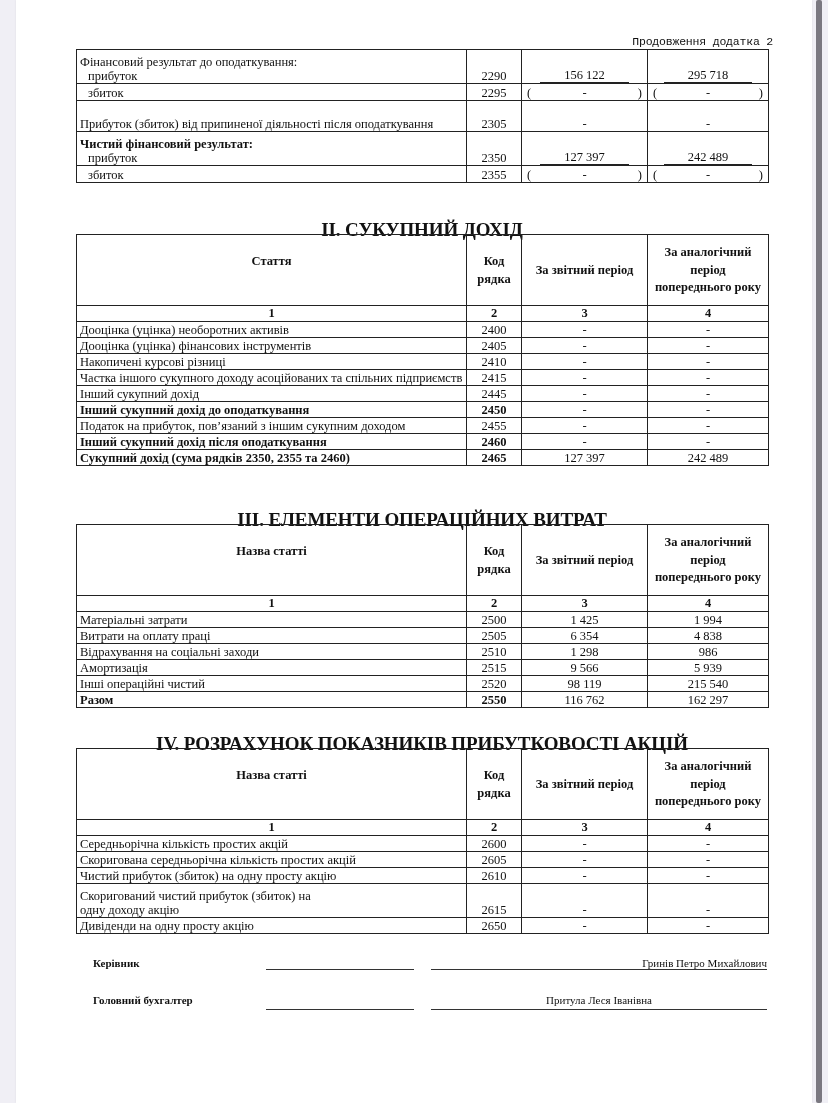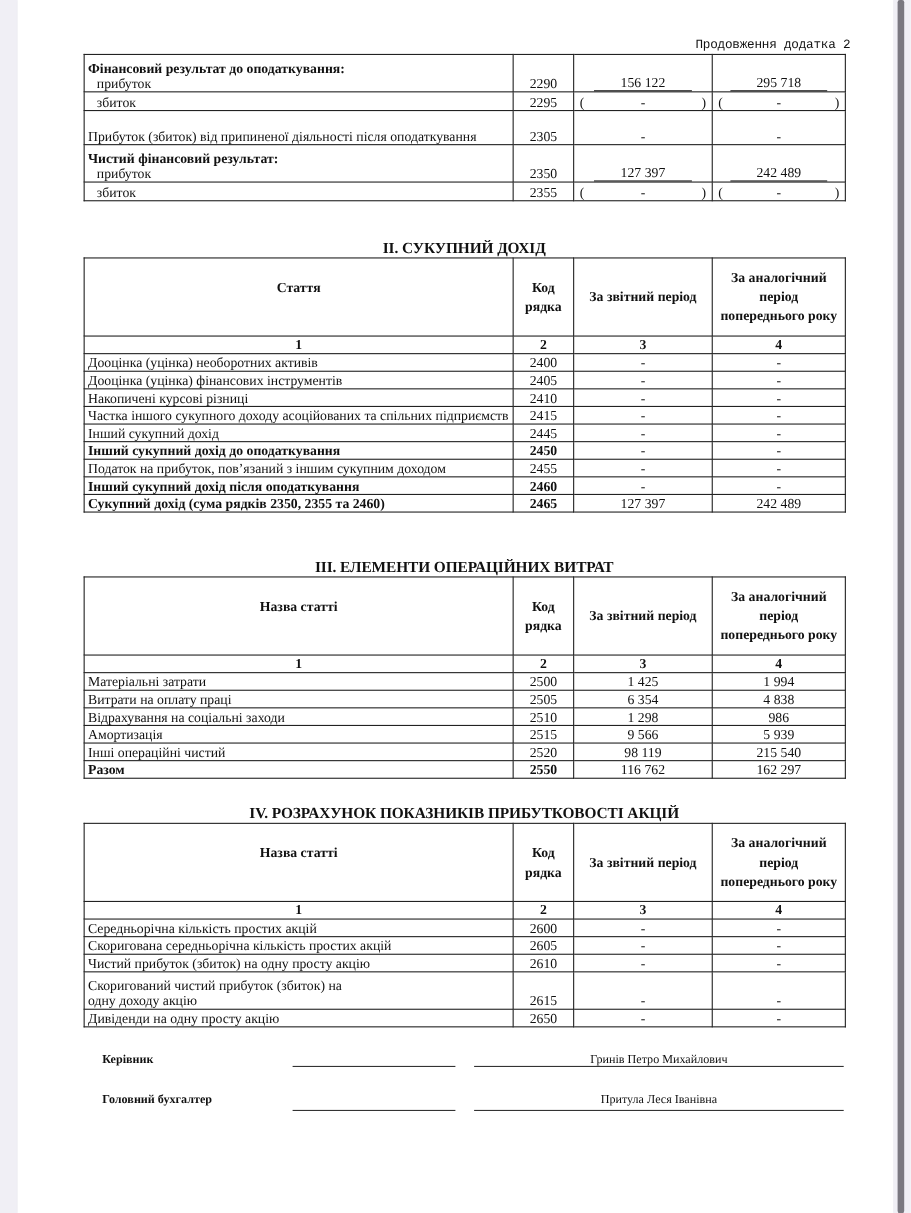--- a/index.html
+++ b/index.html
@@ -19,21 +19,21 @@
     position: absolute; left: 816px; top: 0; width: 6px; height: 1103px;
     background: #7a7880; border-radius: 2px;
   }
   .note {
     position: absolute; left: 600px; top: 35px; width: 173px;
     text-align: right; font-family: Liberation Mono, monospace;
     font-size: 11.5px; letter-spacing: -0.2px;
   }
   .section-title {
     position: absolute; left: 76px; width: 692px; text-align: center;
-    font-weight: bold; font-size: 14px; letter-spacing: -0.1px;
+    font-weight: bold; font-size: 19px; letter-spacing: -0.1px;
   }
   table.fin {
     position: absolute; left: 76px; width: 692px;
     border-collapse: collapse; table-layout: fixed;
     font-size: 12.5px; line-height: 14px;
   }
   table.fin td, table.fin th {
     border: 1px solid #222; padding: 1px 3px 0 3px; vertical-align: bottom;
   }
   table.fin col.c1 { width: 390px; }
@@ -64,21 +64,21 @@
 <table class="fin t1" style="top:49px;">
   <colgroup>
       <col class="c1">
       <col class="c2">
       <col class="c3">
       <col class="c4">
     </colgroup>
   <tbody>
       <tr>
     <td style="height:32px;padding-left:3px;">
-      <div style="font-weight:bold;">Фінансовий результат до оподаткування:</div>
+      <div style="font-weight:normal;">Фінансовий результат до оподаткування:</div>
       <div style="padding-left:8px;">прибуток</div>
     </td>
     <td class="code">2290</td>
     <td class="v"><span class="uline">156 122</span></td>
     <td class="v"><span class="uline">295 718</span></td>
   </tr>
   <tr>
     <td style="padding-left:11px;">збиток</td>
     <td class="code">2295</td>
     <td>
@@ -320,18 +320,18 @@
         <td class="code">2650</td>
         <td class="v">-</td>
         <td class="v">-</td>
       </tr>
 </tbody>
   </table>
 
 <div class="sig-label" style="top:957px;">Керівник</div>
 <div class="sig-line" style="left:266px;width:148px;top:969px;"></div>
 <div class="sig-line" style="left:431px;width:336px;top:969px;"></div>
-<div class="sig-name" style="left:431px;width:336px;top:957px;">Гринів Петро Михайлович</div>
+<div class="sig-name" style="left:431px;width:336px;top:957px;text-align:right;">Гринів Петро Михайлович</div>
 
 <div class="sig-label" style="top:994px;">Головний бухгалтер</div>
 <div class="sig-line" style="left:266px;width:148px;top:1009px;"></div>
 <div class="sig-line" style="left:431px;width:336px;top:1009px;"></div>
 <div class="sig-name" style="left:431px;width:336px;top:994px;">Притула Леся Іванівна</div>
 
 </body></html>

